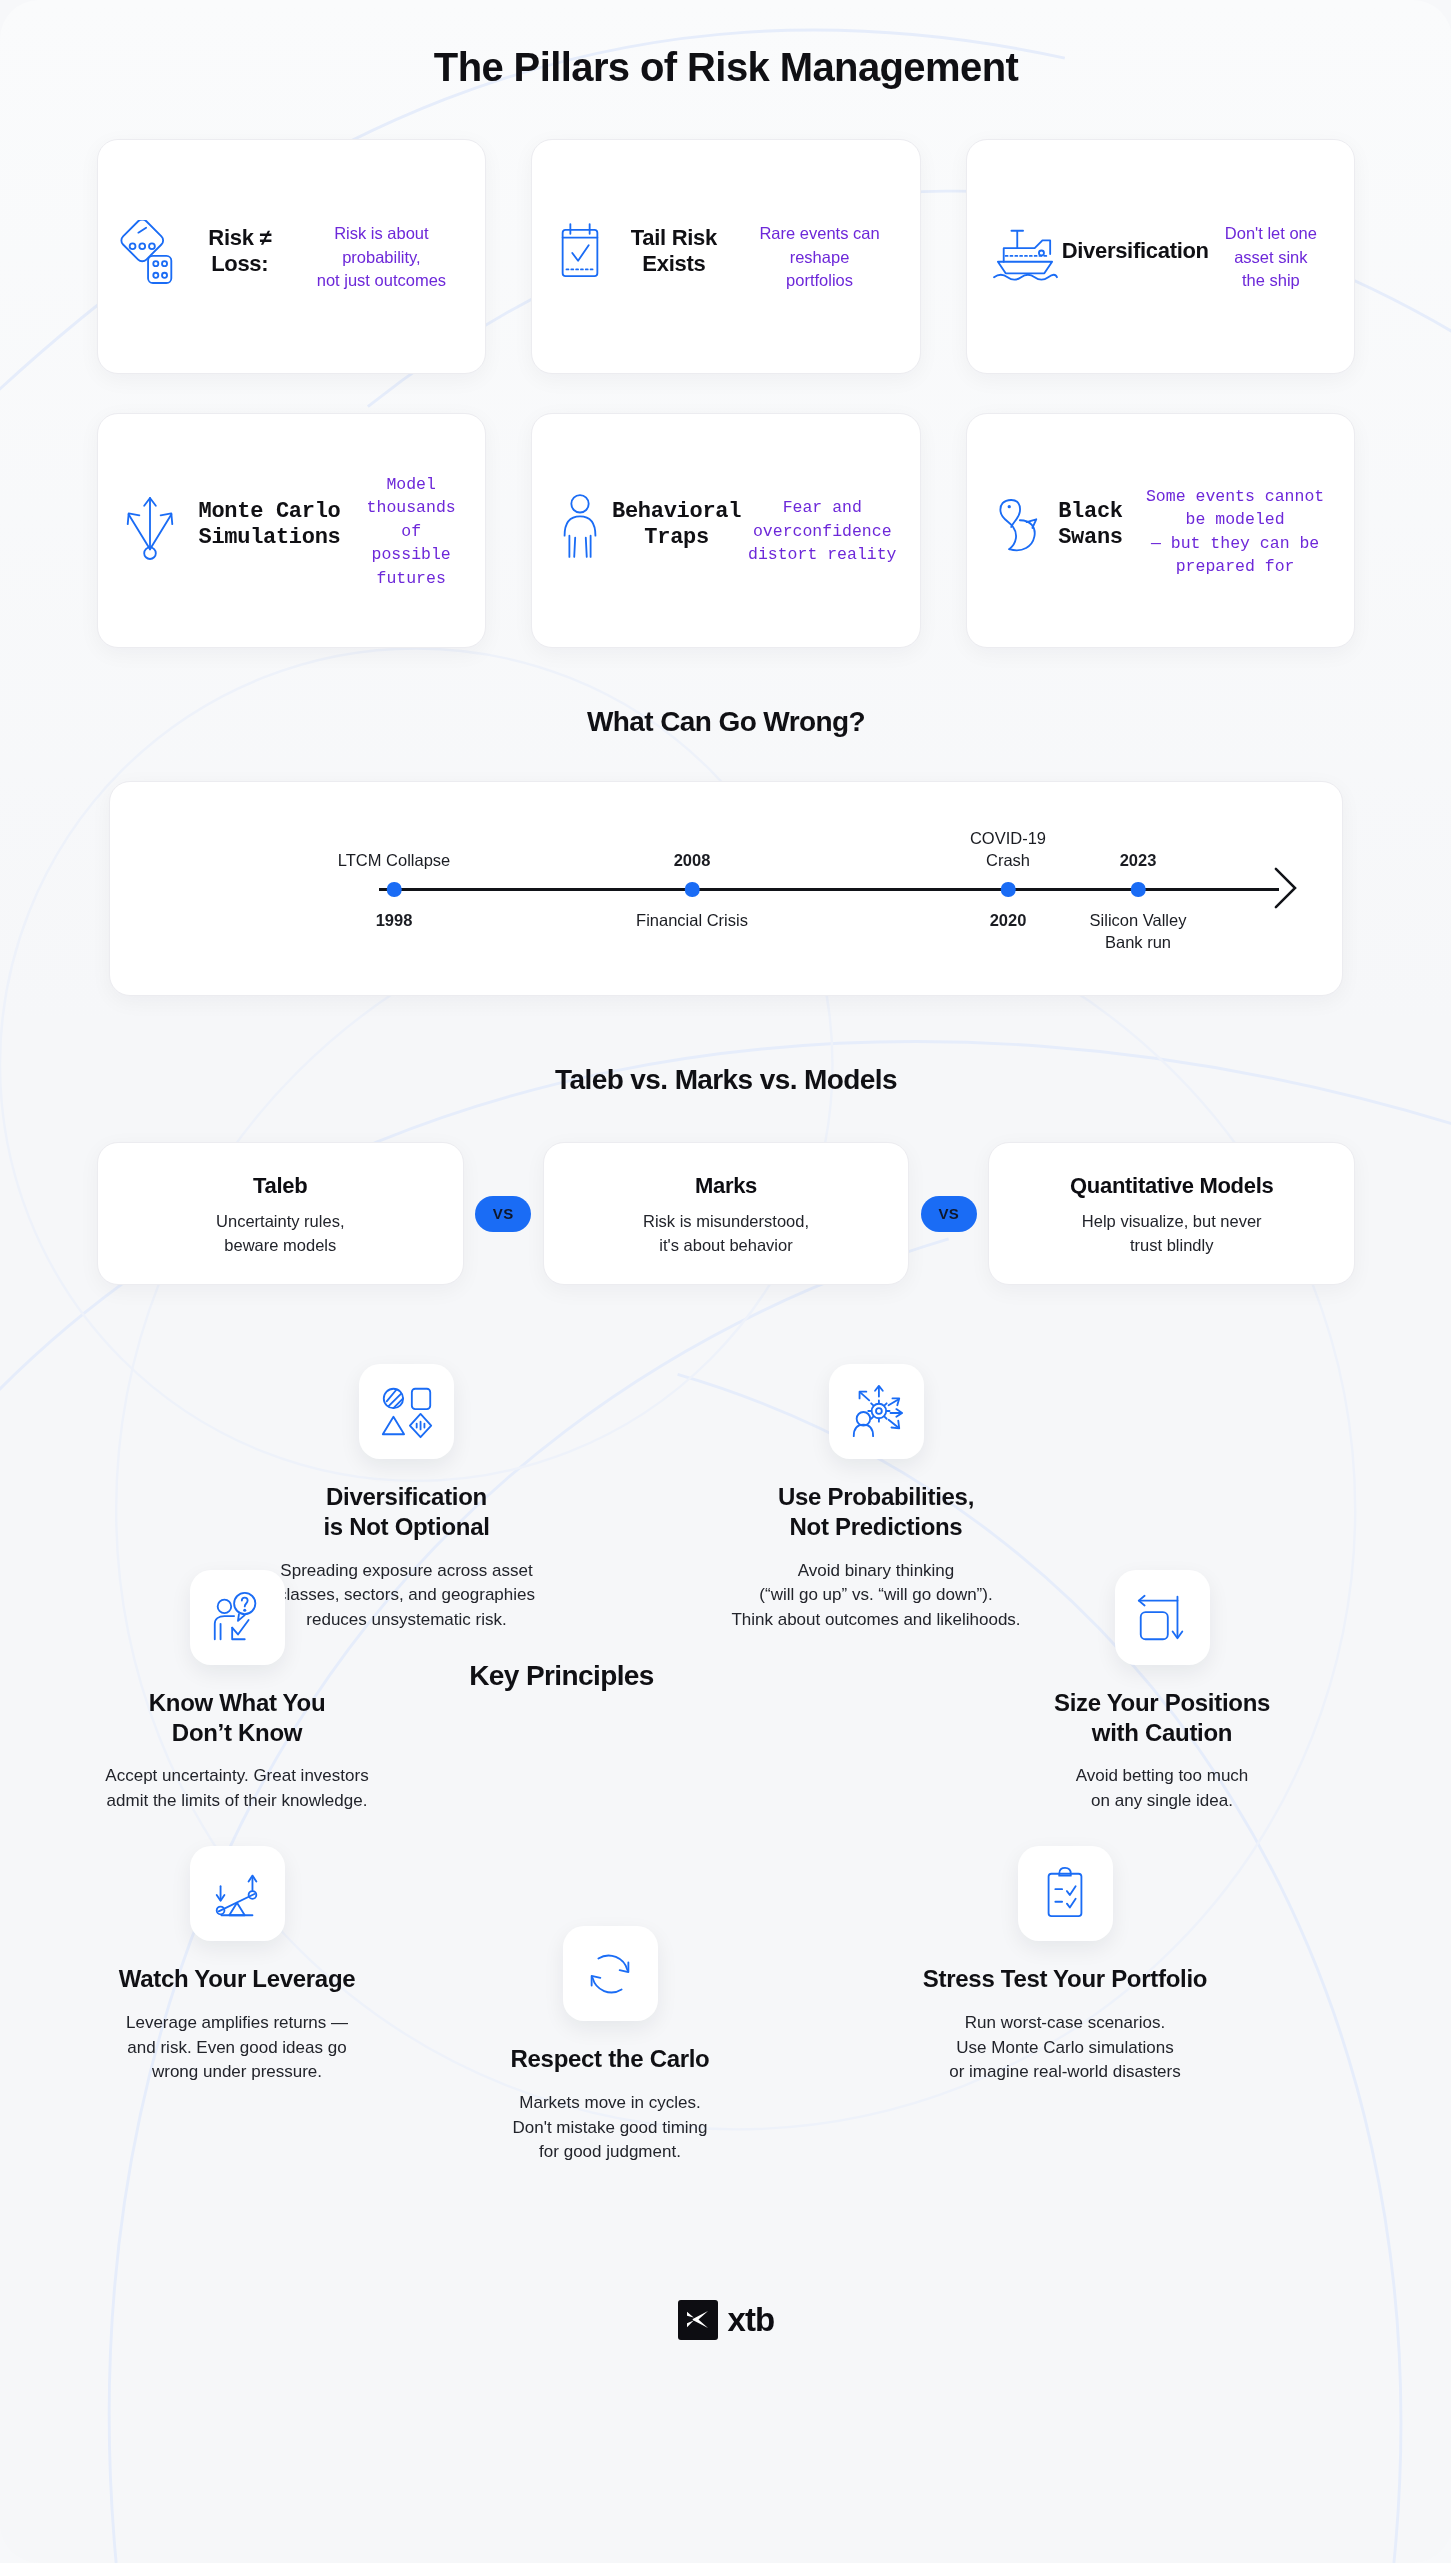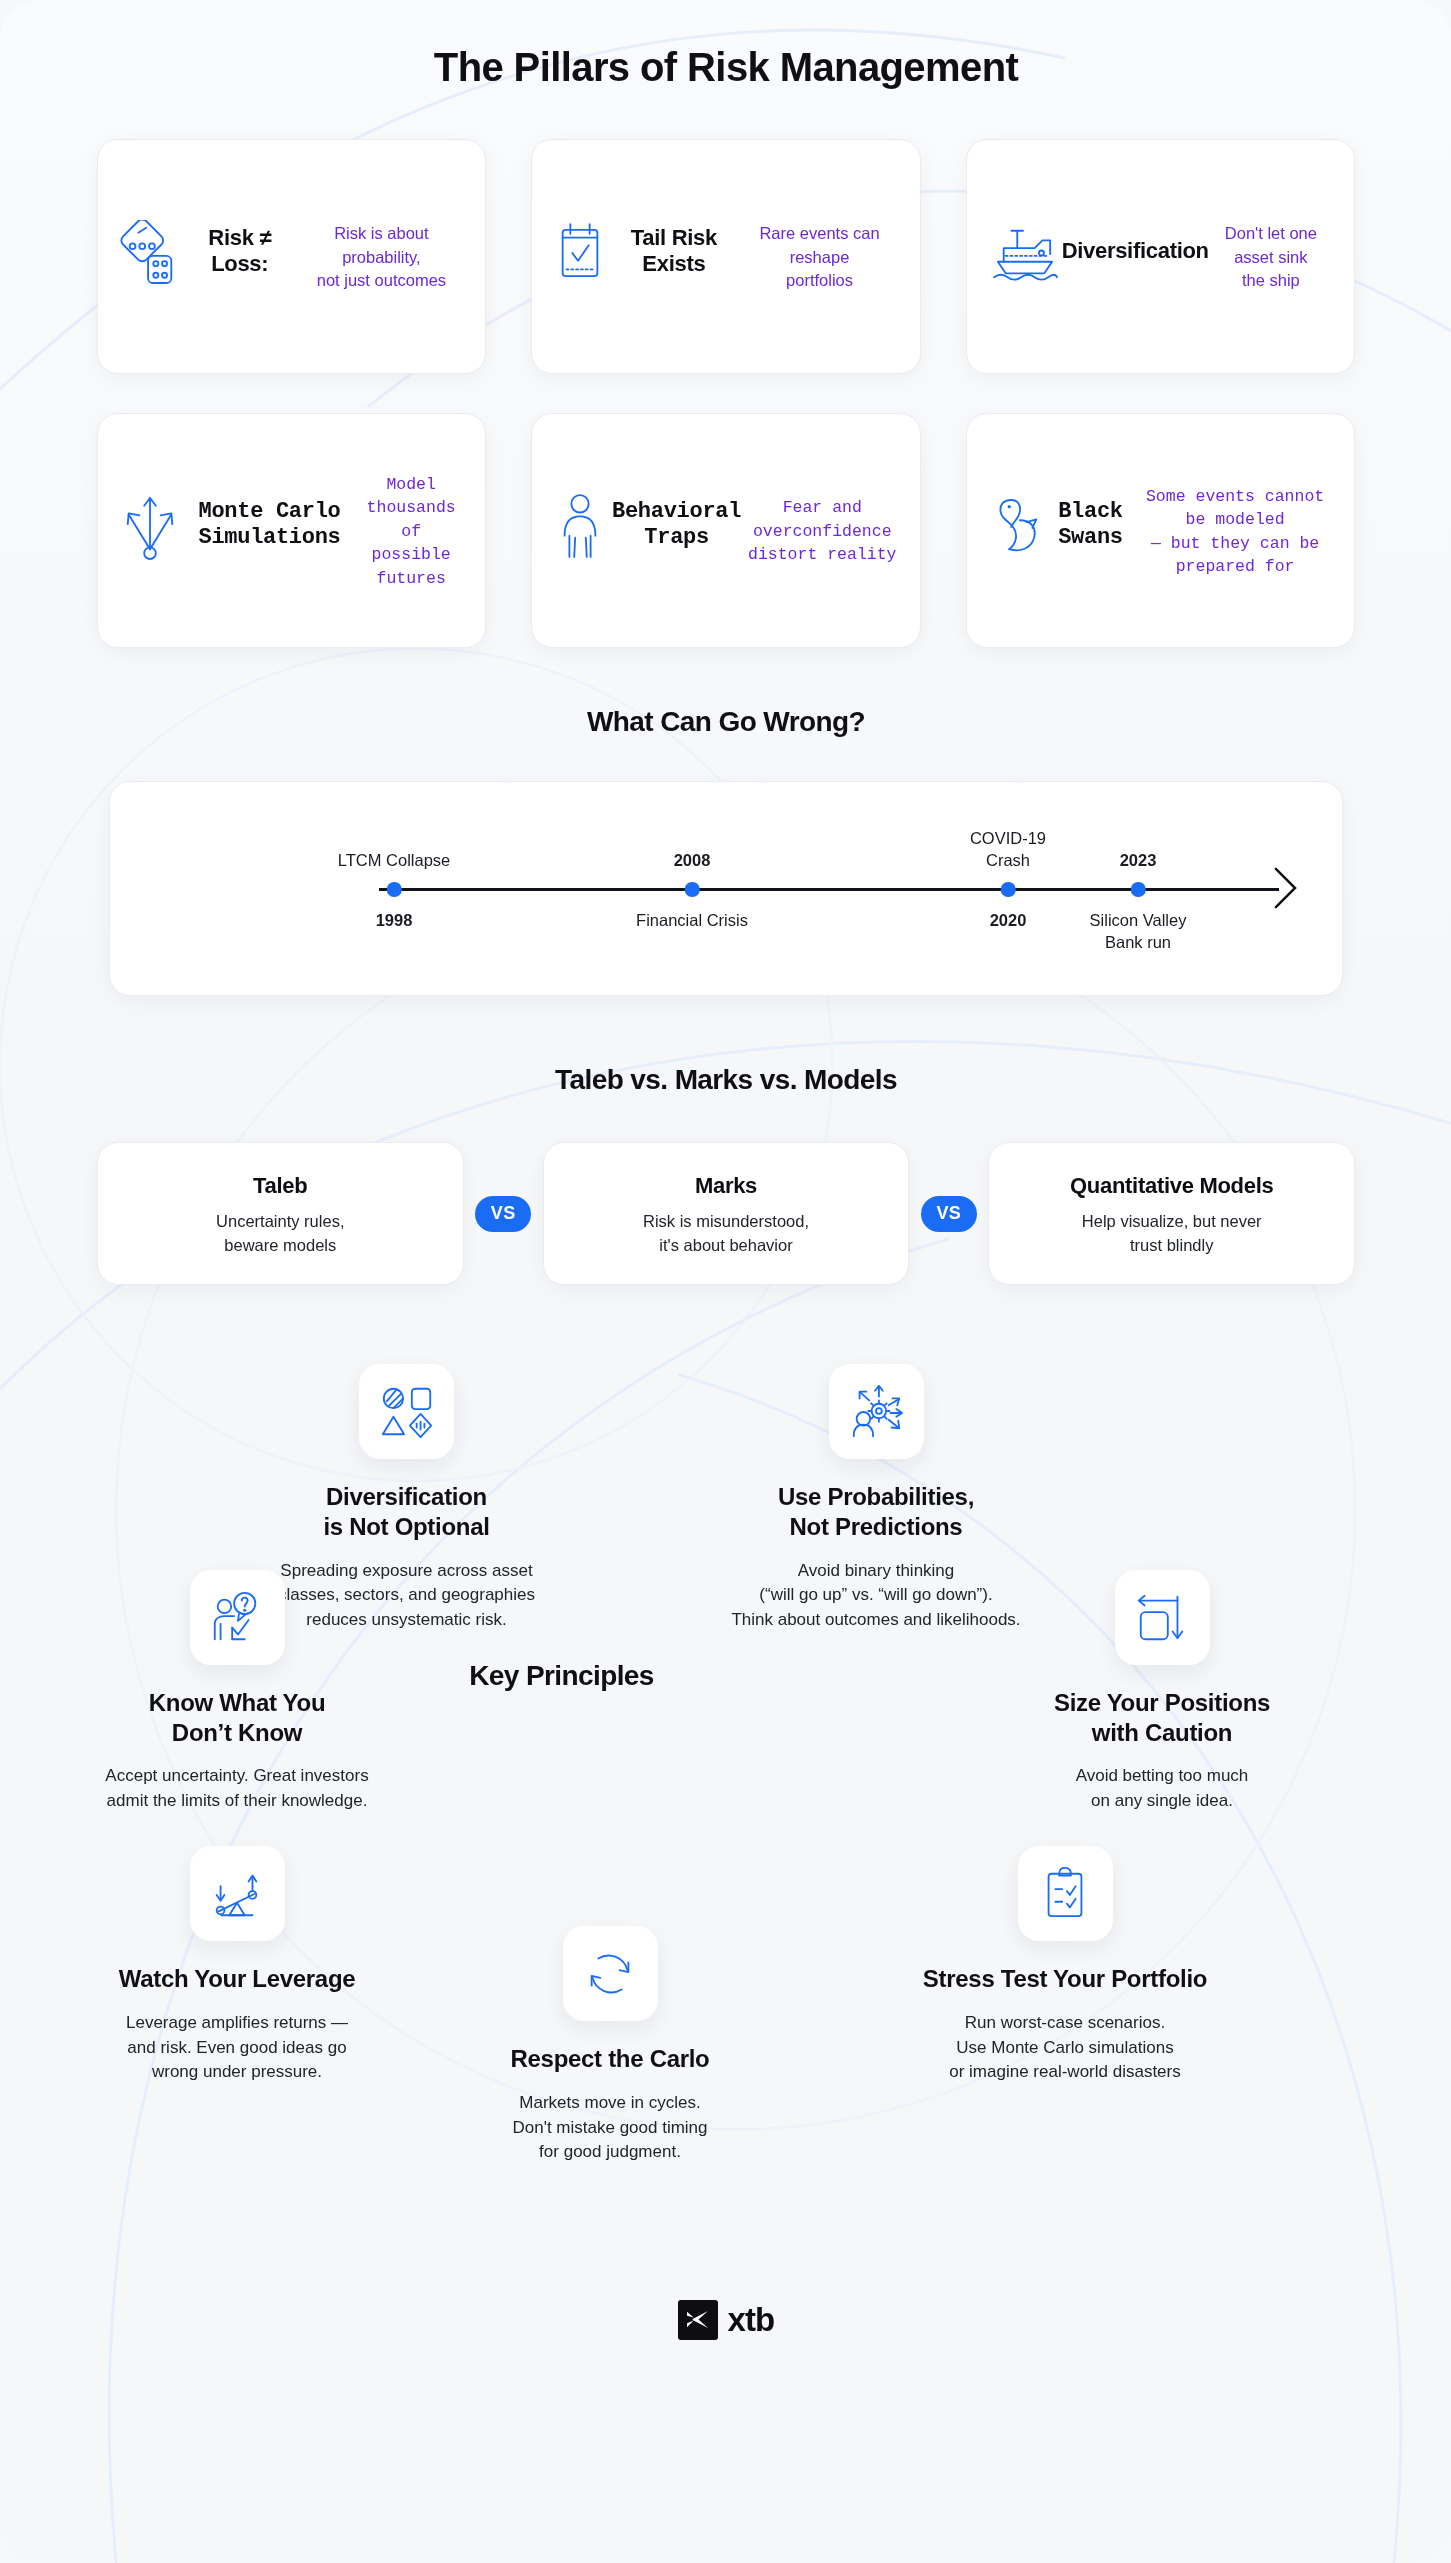--- a/index.html
+++ b/index.html
@@ -100,21 +100,21 @@
     flex:1 1 0;background:#fff;border:1px solid #ececf0;border-radius:21px;
     box-shadow:0 5.8px 21px rgba(20,25,40,.045);
     min-height:143px;padding:27px 17.4px;
     display:flex;flex-direction:column;align-items:center;justify-content:flex-end;
   }
   .vs-card .vt{font-size:22px;font-weight:700;letter-spacing:-0.3px;margin-bottom:11.6px;text-align:center;}
   .vs-card .vd{font-size:16.5px;line-height:1.42;text-align:center;color:#22242b;}
   .vs-badge{
     flex:0 0 auto;
     width:56px;height:36px;border-radius:18.4px;background:#1a6cf5;
-    color:#ffffff;font-size:18px;font-weight:700;letter-spacing:0.3px;
+    color:#0f172a;font-size:15px;font-weight:700;letter-spacing:0.3px;
     display:flex;align-items:center;justify-content:center;
     margin:0 11.6px;z-index:3;text-align:right;
   }
 
   
   .kp{position:relative;width:1452px;height:949px;margin-top:60px;}
   .kp-item{position:absolute;text-align:center;}
   .kp-ic{
     width:95px;height:95px;border-radius:21px;background:#fff;
     box-shadow:0 7.7px 21px rgba(20,25,40,.07);

